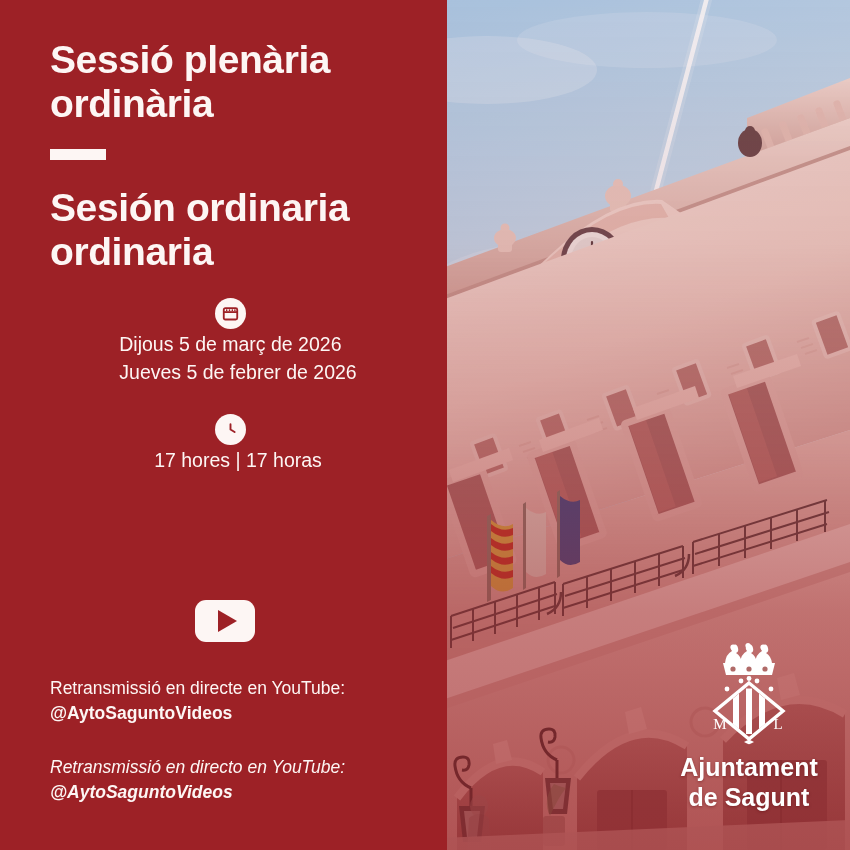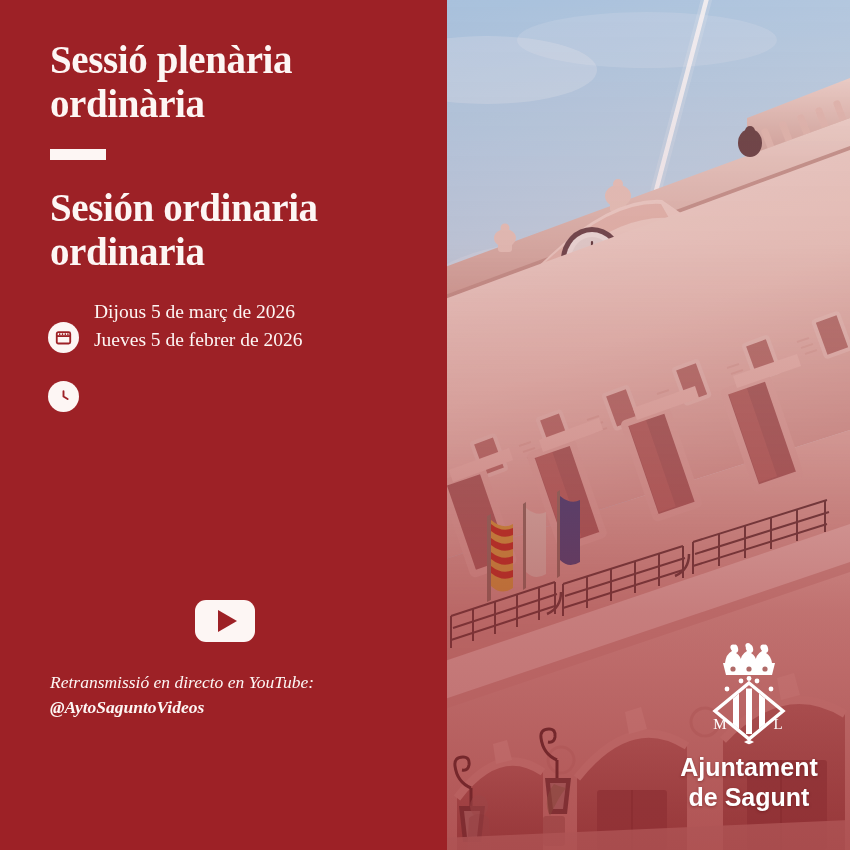--- a/index.html
+++ b/index.html
@@ -20,21 +20,20 @@
   }
 
   
   .left-panel {
     position: absolute;
     left: 0; top: 0;
     width: 424px;
     height: 850px;
     background: #9d2126;
     z-index: 5;
-    font-family: Liberation Serif, serif;
   }
 
   .title-block {
     position: absolute;
     left: 50px;
     top: 38px;
     width: 370px;
   }
   .title-ca, .title-es {
     color: #fdf6f4;
@@ -54,22 +53,23 @@
 
   
   .info-block {
     position: absolute;
     left: 48px;
     top: 296px;
     width: 380px;
   }
   .info-row {
     display: flex;
-    align-items: flex-end;
+    align-items: center;
     margin-bottom: 26px;
+    flex-direction: column;
   }
   .info-icon {
     flex: 0 0 auto;
     width: 31px;
     height: 31px;
     border-radius: 50%;
     background: #fdf6f4;
     display: flex;
     align-items: center;
     justify-content: center;
@@ -419,29 +419,34 @@
 Jueves 5 de febrer de 2026</span>
       </div>
 
       <div class="info-row">
         <span class="info-icon">
           <svg width="19" height="19" viewBox="0 0 24 24" aria-hidden="true">
             <circle cx="12" cy="12" r="10.5" fill="#fdf6f4"></circle>
             <path d="M12 5.4 L12 12 L17.2 15.1" stroke="#9d2126" stroke-width="2.4" stroke-linecap="round" stroke-linejoin="round" fill="none"></path>
           </svg>
         </span>
+        <span class="info-text">17 hores | 17 horas</span>
       </div>
 
     </div>
 
     <div class="yt-block">
       <div class="yt-badge">
         <span class="yt-play"></span>
       </div>
 
+      <div class="yt-line ca">
+        <span>Retransmissió en directe
+en YouTube: </span><span class="handle">@AytoSaguntoVideos</span>
+      </div>
 
       <div class="yt-line es">
         <span>Retransmissió en directo en
 YouTube: </span><span class="handle">@AytoSaguntoVideos</span>
       </div>
     </div>
 
   </div>
 
   <div class="crest">

